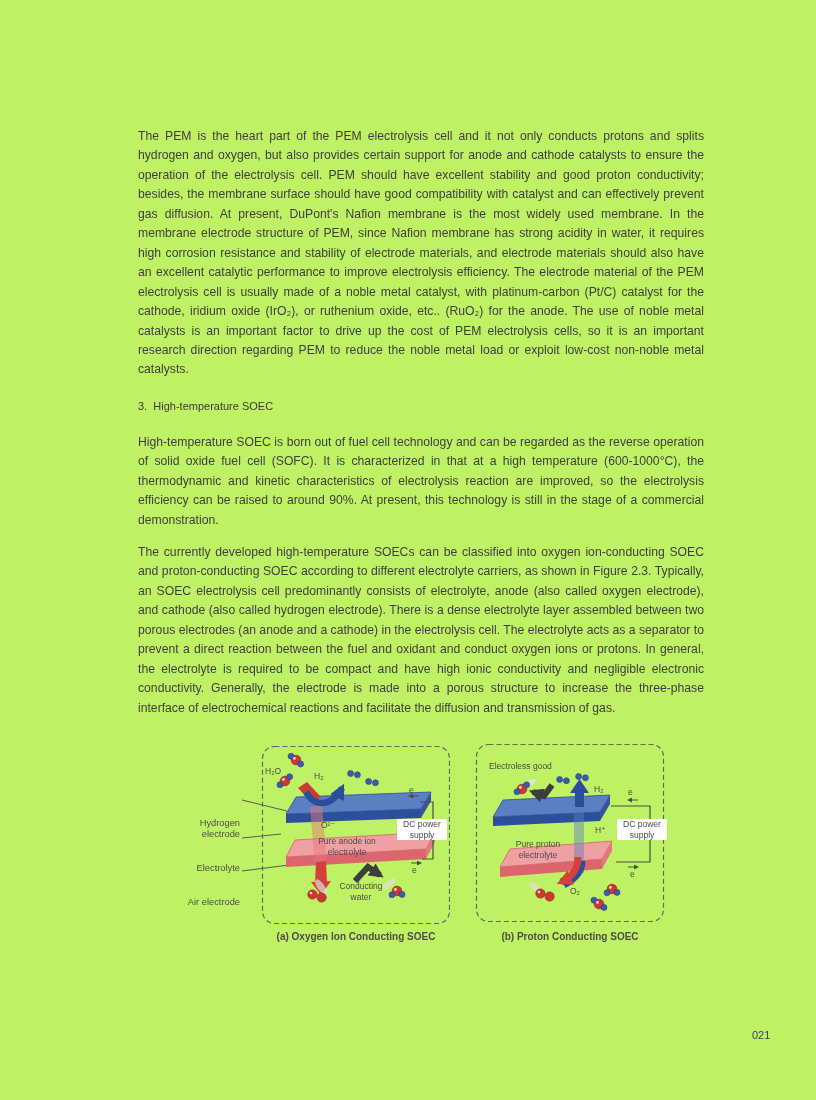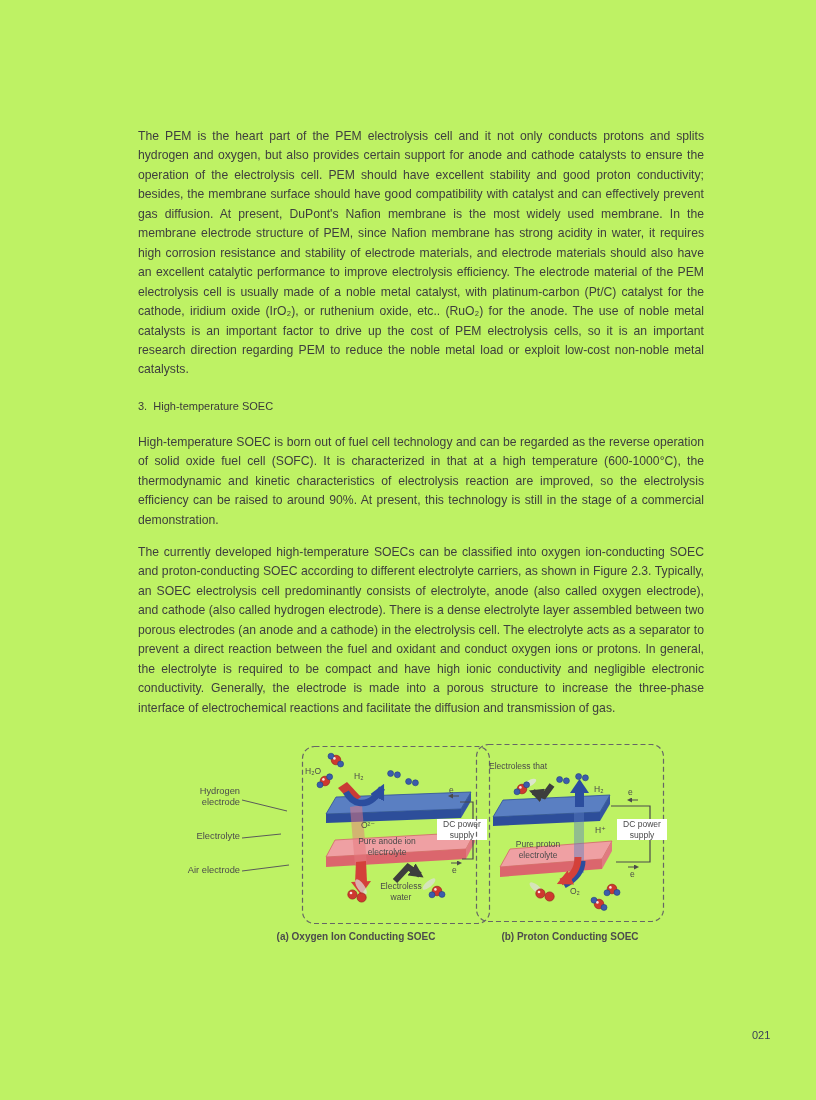--- a/index.html
+++ b/index.html
@@ -16,27 +16,27 @@
   .p2 { top:433px; }
   .p3 { top:543px; }
   .heading {
     position:absolute; left:138px; top:400px;
     font-size:11px; white-space:pre; color:#3a3a3a;
   }
   .figure { position:absolute; left:150px; top:740px; width:540px; height:212px; }
   .leaders { position:absolute; left:0; top:0; width:540px; height:212px; }
   .side-label {
     position:absolute; font-size:9.3px; color:#4c4c4c;
-    text-align:right; line-height:11px;
+    text-align:right; line-height:11px;margin-top:32px;
   }
   .sl-hydrogen { left:10px; top:46px; width:80px; }
   .sl-electrolyte { left:10px; top:91px; width:80px; }
   .sl-air { left:10px; top:125px; width:80px; }
   .panel { position:absolute; width:190px; height:180px; }
-  .panelA { left:111px; top:5px;margin-left:40px; }
+  .panelA { left:111px; top:5px; }
   .panelB { left:325px; top:3px; }
   .panel svg { position:absolute; left:0; top:0; display:block; }
   .flabel { position:absolute; font-size:8.5px; color:#4a4a4a; line-height:10.5px; white-space:nowrap; }
   .center { text-align:center; white-space:normal; }
   .whitebg { background:#ffffff; }
   .pcap {
     position:absolute; top:191px; width:210px; text-align:center;
     font-size:10px; color:#4c4c4c;font-weight:bold;
   }
   .pcapA { left:101px; }
@@ -161,21 +161,21 @@
       <div class="flabel" style="left:60px; top:75px;">O²⁻</div>
       <div class="flabel center" style="left:38px; top:91px; width:96px;">
         <div>Pure anode ion</div>
         <div>electrolyte</div>
       </div>
       <div class="flabel center whitebg" style="left:136px; top:74px; width:50px;">
         <div>DC power</div>
         <div>supply</div>
       </div>
       <div class="flabel center" style="left:68px; top:136px; width:64px;">
-        <div>Electroless</div>
+        <div>Conducting</div>
         <div>water</div>
       </div>
       <div class="flabel" style="left:148px; top:40px;">e</div>
       <div class="flabel" style="left:151px; top:120px;">e</div>
     </div>
 
     <div class="panel panelB">
       <svg width="190" height="180" viewBox="0 0 190 180">
         <defs>
           <marker id="b-red" viewBox="0 0 10 10" refX="7" refY="5" markerWidth="2.2" markerHeight="2.2" orient="auto">
@@ -248,21 +248,21 @@
           <circle cx="-5" cy="-3.8" r="3" fill="#3c5cab" stroke="#22407f" stroke-width="0.6"></circle>
           <circle cx="5" cy="3.4" r="3" fill="#3c5cab" stroke="#22407f" stroke-width="0.6"></circle>
           <circle cx="-1.6" cy="-1.6" r="1.3" fill="#ffffff" opacity="0.85"></circle>
         </g>
 
         <polyline points="136,63 175,63 175,119 141,119" fill="none" stroke="#4a4a4a" stroke-width="1.2"></polyline>
         <path d="M 163,57 L 154,57" fill="none" stroke="#4a4a4a" stroke-width="1" marker-end="url(#b-wire)"></path>
         <path d="M 153,124 L 162,124" fill="none" stroke="#4a4a4a" stroke-width="1" marker-end="url(#b-wire)"></path>
       </svg>
 
-      <div class="flabel" style="left:14px; top:18px;">Electroless that</div>
+      <div class="flabel" style="left:14px; top:18px;">Electroless good</div>
       <div class="flabel" style="left:119px; top:41px;">H₂</div>
       <div class="flabel" style="left:120px; top:82px;">H⁺</div>
       <div class="flabel center" style="left:34px; top:96px; width:58px;">
         <div>Pure proton</div>
         <div>electrolyte</div>
       </div>
       <div class="flabel center whitebg" style="left:142px; top:76px; width:50px;">
         <div>DC power</div>
         <div>supply</div>
       </div>

